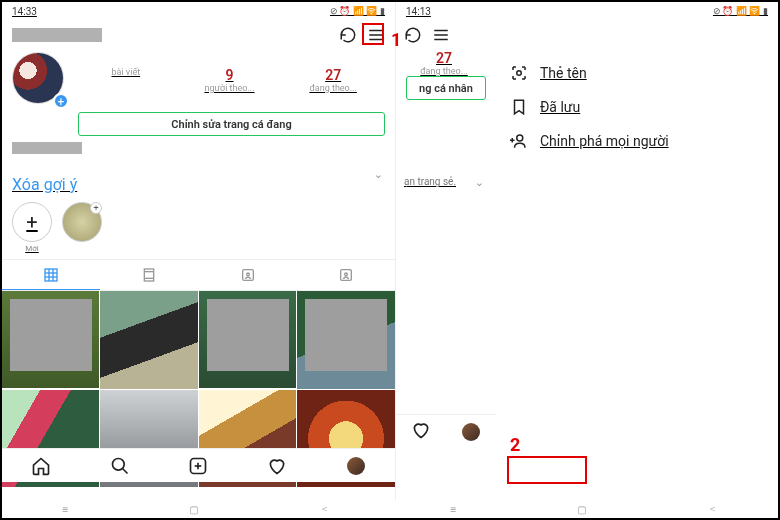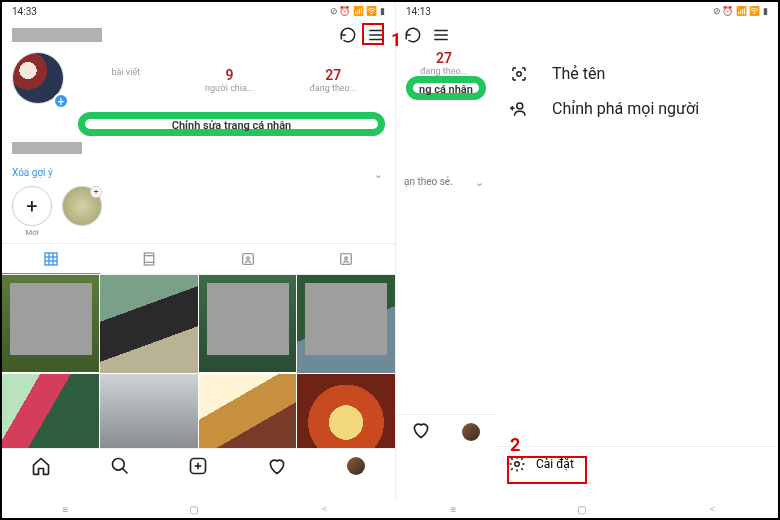--- a/index.html
+++ b/index.html
@@ -1,43 +1,43 @@
 <!DOCTYPE html>
 <html><head>
 <meta charset="utf-8">
 <style>
   * { box-sizing: border-box; margin: 0; padding: 0; font-family: -apple-system, BlinkMacSystemFont, "Segoe UI", Roboto, Helvetica, Arial, sans-serif; }
   body { background: #fff; width: 780px; height: 520px; overflow: hidden; position: relative; border: 2px solid #000; }
   .screens { display: flex; width: 100%; height: calc(100% - 18px); }
-  .phone { height: 100%; position: relative; overflow: hidden; }
+  .phone { height: 100%; position: relative; overflow: hidden; text-decoration: underline; }
   .phone.left { width: 395px; }
   .phone.right { width: 385px; border-left: 1px solid #eee; }
   .status-bar { height: 18px; display: flex; align-items: center; justify-content: space-between; padding: 0 10px; font-size: 10px; color: #333; }
   .status-icons { display: flex; gap: 2px; align-items: center; font-size: 9px; color: #555; }
   .topbar { height: 30px; display: flex; align-items: center; justify-content: space-between; padding: 0 10px; }
   .username-bar { width: 90px; height: 14px; background: #b1b1b1; }
   .top-actions { display: flex; gap: 10px; align-items: center; }
   .icon { display: inline-flex; align-items: center; justify-content: center; }
   .icon svg { display: block; }
   .profile-head { display: flex; padding: 2px 10px 4px 10px; align-items: center; }
   .avatar-wrap { position: relative; width: 56px; height: 56px; margin-right: 6px; flex-shrink: 0; }
   .avatar-circ { width: 52px; height: 52px; border-radius: 50%; background: radial-gradient(circle at 30% 35%, #f5e6e0 0 18%, #8b2d2d 18% 40%, #2a3552 40% 100%); border: 1px solid #ddd; }
   .avatar-plus { position: absolute; bottom: -1px; right: -1px; width: 16px; height: 16px; border-radius: 50%; background: #3897f0; color: #fff; font-size: 12px; line-height: 14px; text-align: center; border: 2px solid #fff; }
   .stats { display: flex; flex: 1; }
   .stat { text-align: center; flex: 1; font-size: 9px; color: #999; line-height: 1.15; }
   .stat .num { font-size: 14px; font-weight: 600; color: #b91c1c; display: block; }
   .edit-btn-row { padding: 0 10px 6px 76px; }
   .edit-btn-row.right { padding-left: 10px; }
-  .edit-btn { width: 100%; height: 24px; border: 7px solid #22c55e; border-radius: 12px; background: #fff; font-size: 11px; font-weight: 600; color: #333; }
+  .edit-btn { width: 100%; height: 24px; border: 1px solid #22c55e; border-radius: 3px; background: #fff; font-size: 11px; font-weight: 600; color: #333; }
   .name-block { padding: 0 10px 6px; }
   .name-bar { width: 70px; height: 12px; background: #b1b1b1; }
   .suggest { padding: 6px 10px 4px; position: relative; }
   .suggest-title { font-size: 11px; font-weight: 600; color: #222; }
   .suggest-sub { font-size: 10px; color: #777; line-height: 1.3; margin-top: 1px; }
-  .suggest-link { font-size: 10px; color: #3897f0; margin-top: 1px; }
+  .suggest-link { font-size: 16px; color: #3897f0; margin-top: 9px; }
   .chev { position: absolute; right: 12px; top: 8px; color: #999; font-size: 11px; }
   .highlights { display: flex; gap: 10px; padding: 4px 10px 4px; }
   .hl { text-align: center; font-size: 8px; color: #888; }
   .hl .ring { width: 40px; height: 40px; border-radius: 50%; border: 1px solid #ccc; display: flex; align-items: center; justify-content: center; margin-bottom: 2px; background: #fff; position: relative; }
   .hl .ring.plus { font-size: 20px; color: #222; }
   .hl .ring.img { background: radial-gradient(circle, #d6d2a6, #a39d6b); }
   .hl .ring .mini-plus { position: absolute; top: -1px; right: -1px; width: 12px; height: 12px; border-radius: 50%; background: #fff; border: 1px solid #ccc; font-size: 9px; line-height: 10px; text-align: center; color: #555; }
   .tabs-row { display: flex; border-top: 1px solid #eee; border-bottom: 1px solid #eee; margin-top: 2px; }
   .tab { flex: 1; height: 30px; display: flex; align-items: center; justify-content: center; color: #999; }
   .tab.active { color: #3897f0; border-bottom: 1px solid #3897f0; }
@@ -51,21 +51,21 @@
   .cell.g6 { background: linear-gradient(#cfd2d5,#73777b); }
   .cell.g7 { background: linear-gradient(150deg,#fff4d4 0 30%, #c6903f 30% 55%, #7a3a2a 55% 100%); }
   .cell.g8 { background: radial-gradient(circle at 50% 50%, #f4d97c 0 25%, #c94a1f 25% 55%, #6e2314 55% 100%); }
   .cell .mask { position: absolute; inset: 8% 8% 18% 8%; background: #9e9e9e; }
   .bottom-nav { position: absolute; bottom: 18px; left: 0; right: 0; height: 34px; display: flex; align-items: center; justify-content: space-around; border-top: 1px solid #eee; background: #fff; }
   .bottom-nav .nicon { width: 20px; height: 20px; display: flex; align-items: center; justify-content: center; color: #222; }
   .nav-av { width: 18px; height: 18px; border-radius: 50%; background: linear-gradient(135deg,#8b5a3a,#3a2a22); }
   .sys-row { position: absolute; bottom: 0; left: 0; right: 0; height: 18px; background: #fff; display: flex; }
   .sys-row .half { width: 50%; display: flex; align-items: center; justify-content: space-around; color: #999; font-size: 10px; }
   .menu-list { padding: 6px 4px; }
-  .menu-item { display: flex; align-items: center; gap: 24px; padding: 8px 10px; font-size: 16px; color: #222; }
+  .menu-item { display: flex; align-items: center; gap: 12px; padding: 8px 10px; font-size: 14px; color: #222; }
   .red-box { position: absolute; border: 2px solid #e30000; pointer-events: none; }
   .anno { position: absolute; color: #e30000; font-weight: 700; font-size: 18px; pointer-events: none; }
   .settings-row { position: absolute; bottom: 20px; left: 0; right: 0; height: 34px; display: flex; align-items: center; padding: 0 12px; gap: 10px; font-size: 12px; border-top: 1px solid #eee; }
   .spacer-right { height: 62px; }
   .right-stat-only { margin-left: -4px; }
 </style>
 </head>
 <body>
 
 <div class="screens">
@@ -93,26 +93,26 @@
         </span>
       </div>
     </div>
     <div class="profile-head">
       <div class="avatar-wrap">
         <div class="avatar-circ"></div>
         <div class="avatar-plus">+</div>
       </div>
       <div class="stats">
         <div class="stat"><span>bài viết</span></div>
-        <div class="stat"><span class="num">9</span><span>người chia...</span></div>
+        <div class="stat"><span class="num">9</span><span>người theo...</span></div>
         <div class="stat"><span class="num">27</span><span>đang theo...</span></div>
       </div>
     </div>
     <div class="edit-btn-row">
-      <button class="edit-btn">Chỉnh sửa trang cá nhân</button>
+      <button class="edit-btn">Chỉnh sửa trang cá đang</button>
     </div>
     <div class="name-block">
         <div class="name-bar"></div>
       </div>
     <div class="suggest">
       <span class="chev">⌄</span>
       <div class="suggest-link">Xóa gợi ý</div>
     </div>
     <div class="highlights">
       <div class="hl"><div class="ring plus">+</div><span>Mới</span></div>
@@ -225,32 +225,40 @@
       <div style="width:100px">
         <div class="stats right-stat-only">
           <div class="stat"><span class="num">27</span><span>đang theo...</span></div>
         </div>
         <div class="edit-btn-row right">
           <button class="edit-btn">ng cá nhân</button>
         </div>
         <div class="spacer-right"></div>
         <div class="suggest" style="padding-left:8px">
           <span class="chev">⌄</span>
-          <div class="suggest-sub">ạn theo sẻ.</div>
+          <div class="suggest-sub">ạn trang sẻ.</div>
         </div>
       </div>
       <div class="menu-list">
         <div class="menu-item">
           <span class="icon">
               <svg width="18" height="18" viewBox="0 0 24 24" fill="none" stroke="#222" stroke-width="2">
                 <path d="M4 4h4M16 4h4M4 20h4M16 20h4M4 4v4M4 16v4M20 4v4M20 16v4"></path>
                 <circle cx="12" cy="12" r="3"></circle>
               </svg>
             </span>
           <span>Thẻ tên</span>
+        </div>
+        <div class="menu-item">
+          <span class="icon">
+              <svg width="18" height="18" viewBox="0 0 24 24" fill="none" stroke="#222" stroke-width="2">
+                <path d="M6 3h12v18l-6-4-6 4z"></path>
+              </svg>
+            </span>
+          <span>Đã lưu</span>
         </div>
         <div class="menu-item">
           <span class="icon">
               <svg width="18" height="18" viewBox="0 0 24 24" fill="none" stroke="#222" stroke-width="2">
                 <circle cx="13" cy="8" r="4"></circle>
                 <path d="M6 21c0-4 3-6 7-6s7 2 7 6"></path>
                 <line x1="3" y1="8" x2="3" y2="14"></line>
                 <line x1="0" y1="11" x2="6" y2="11"></line>
               </svg>
             </span>
@@ -261,29 +269,20 @@
 
     <div style="position:absolute;bottom:52px;left:0;width:100px;height:34px;display:flex;align-items:center;justify-content:space-around;border-top:1px solid #eee;background:#fff">
       <div class="nicon"><svg width="20" height="20" viewBox="0 0 24 24" fill="none" stroke="#222" stroke-width="2">
             <path d="M12 21s-8-5.5-8-12a5 5 0 0 1 8-3 5 5 0 0 1 8 3c0 6.5-8 12-8 12z"></path>
           </svg></div>
       <div class="nicon">
           <div class="nav-av"></div>
         </div>
     </div>
 
-    <div class="settings-row" style="left:100px">
-      <span class="icon">
-          <svg width="18" height="18" viewBox="0 0 24 24" fill="none" stroke="#222" stroke-width="2">
-            <circle cx="12" cy="12" r="3"></circle>
-            <path d="M12 2v3M12 19v3M4.2 4.2l2.1 2.1M17.7 17.7l2.1 2.1M2 12h3M19 12h3M4.2 19.8l2.1-2.1M17.7 6.3l2.1-2.1"></path>
-          </svg>
-        </span>
-      <span>Cài đặt</span>
-    </div>
   </div>
 </div>
 
 <div class="sys-row">
   <div class="half">
     <span>≡</span>
     <span>▢</span>
     <span>＜</span>
   </div>
   <div class="half">

